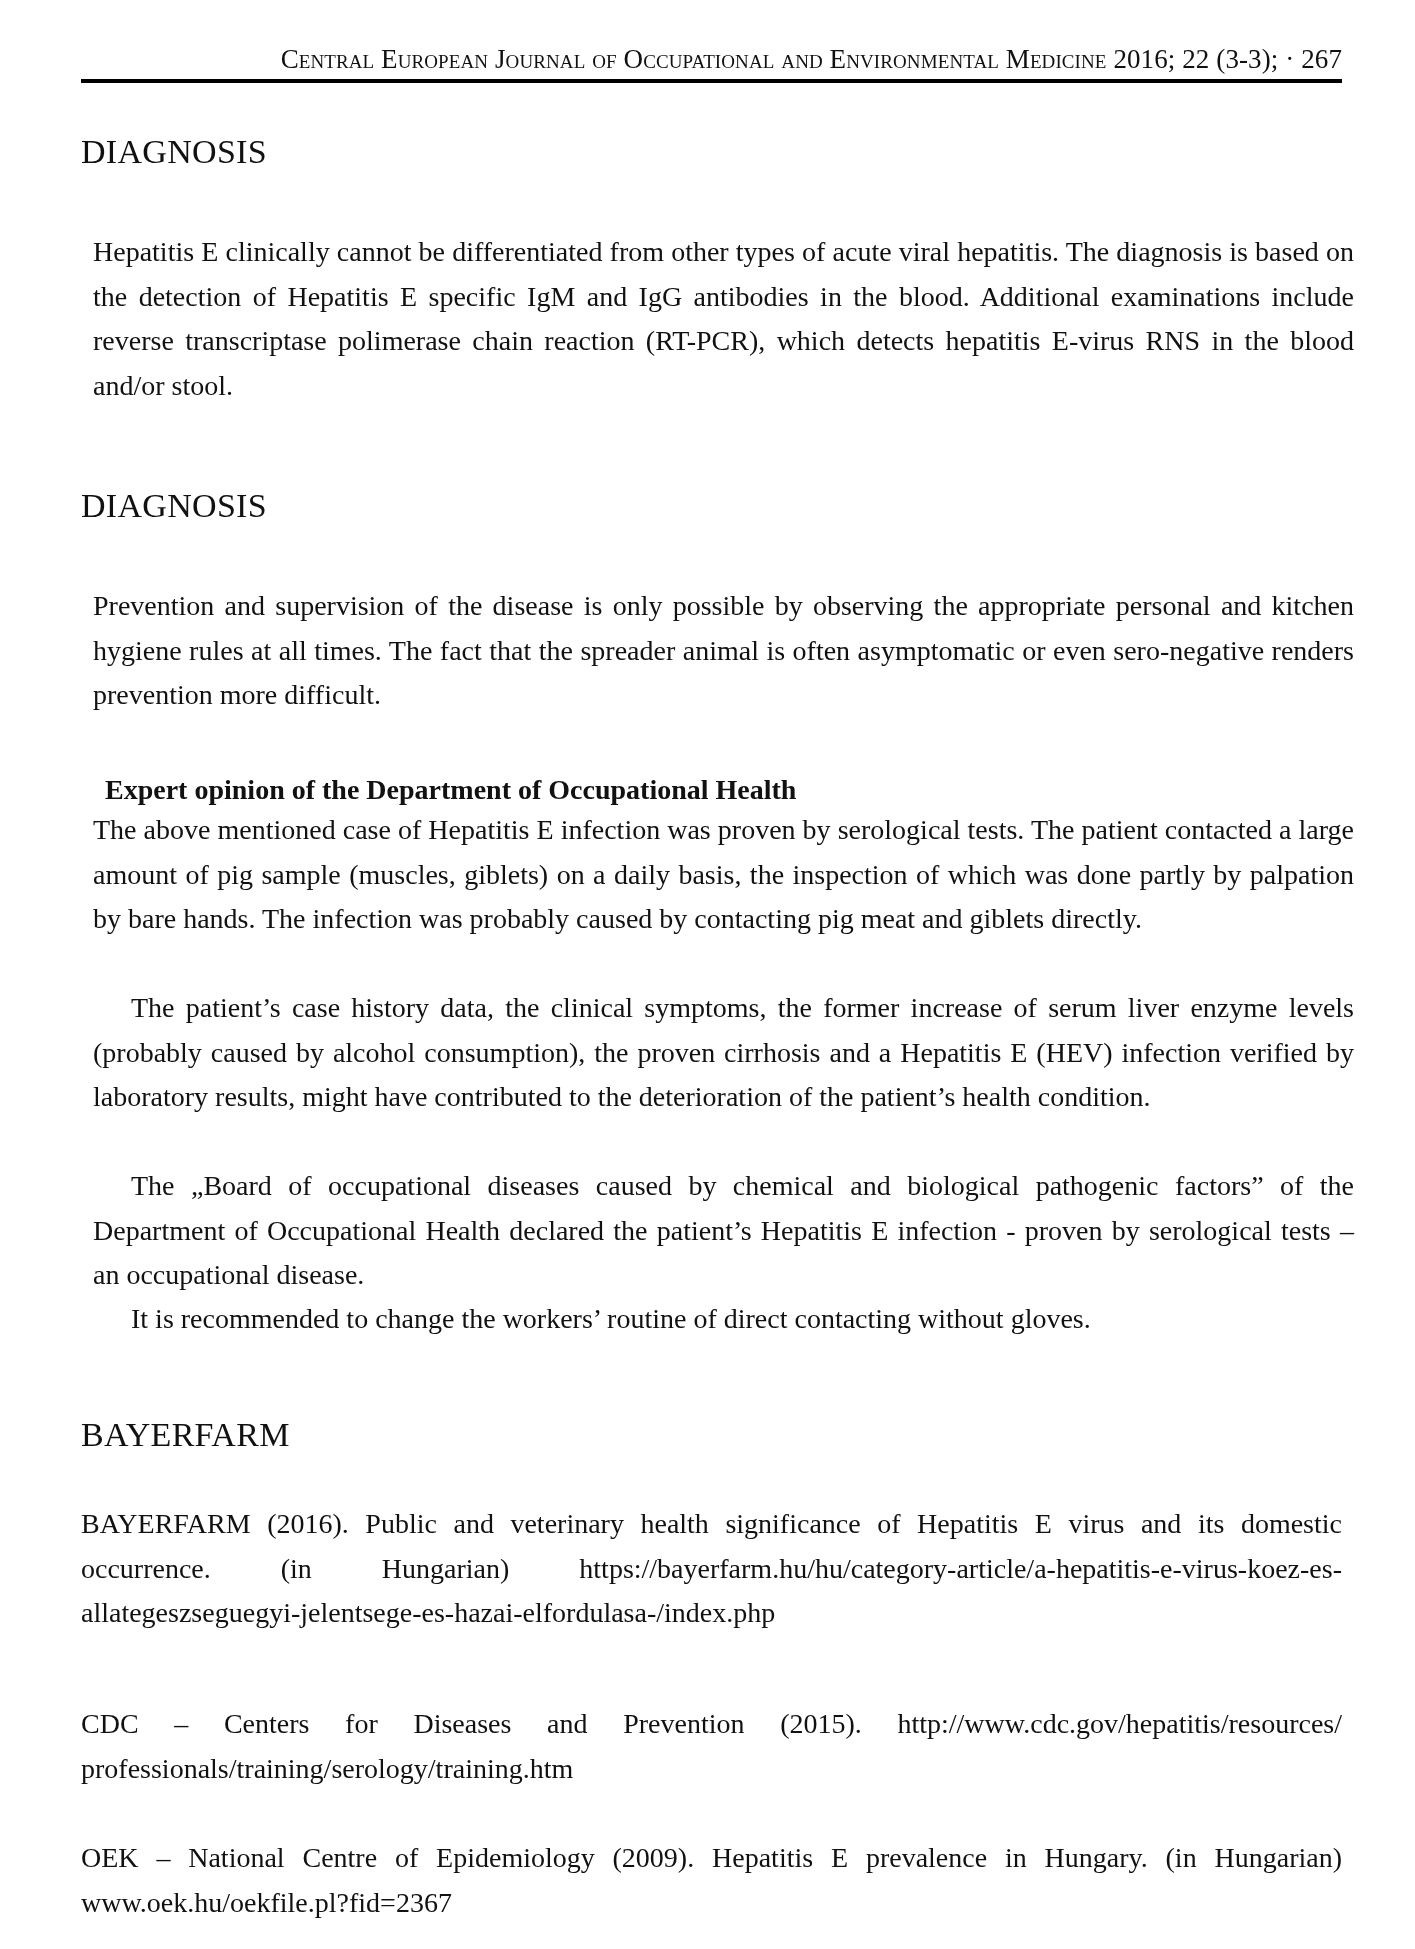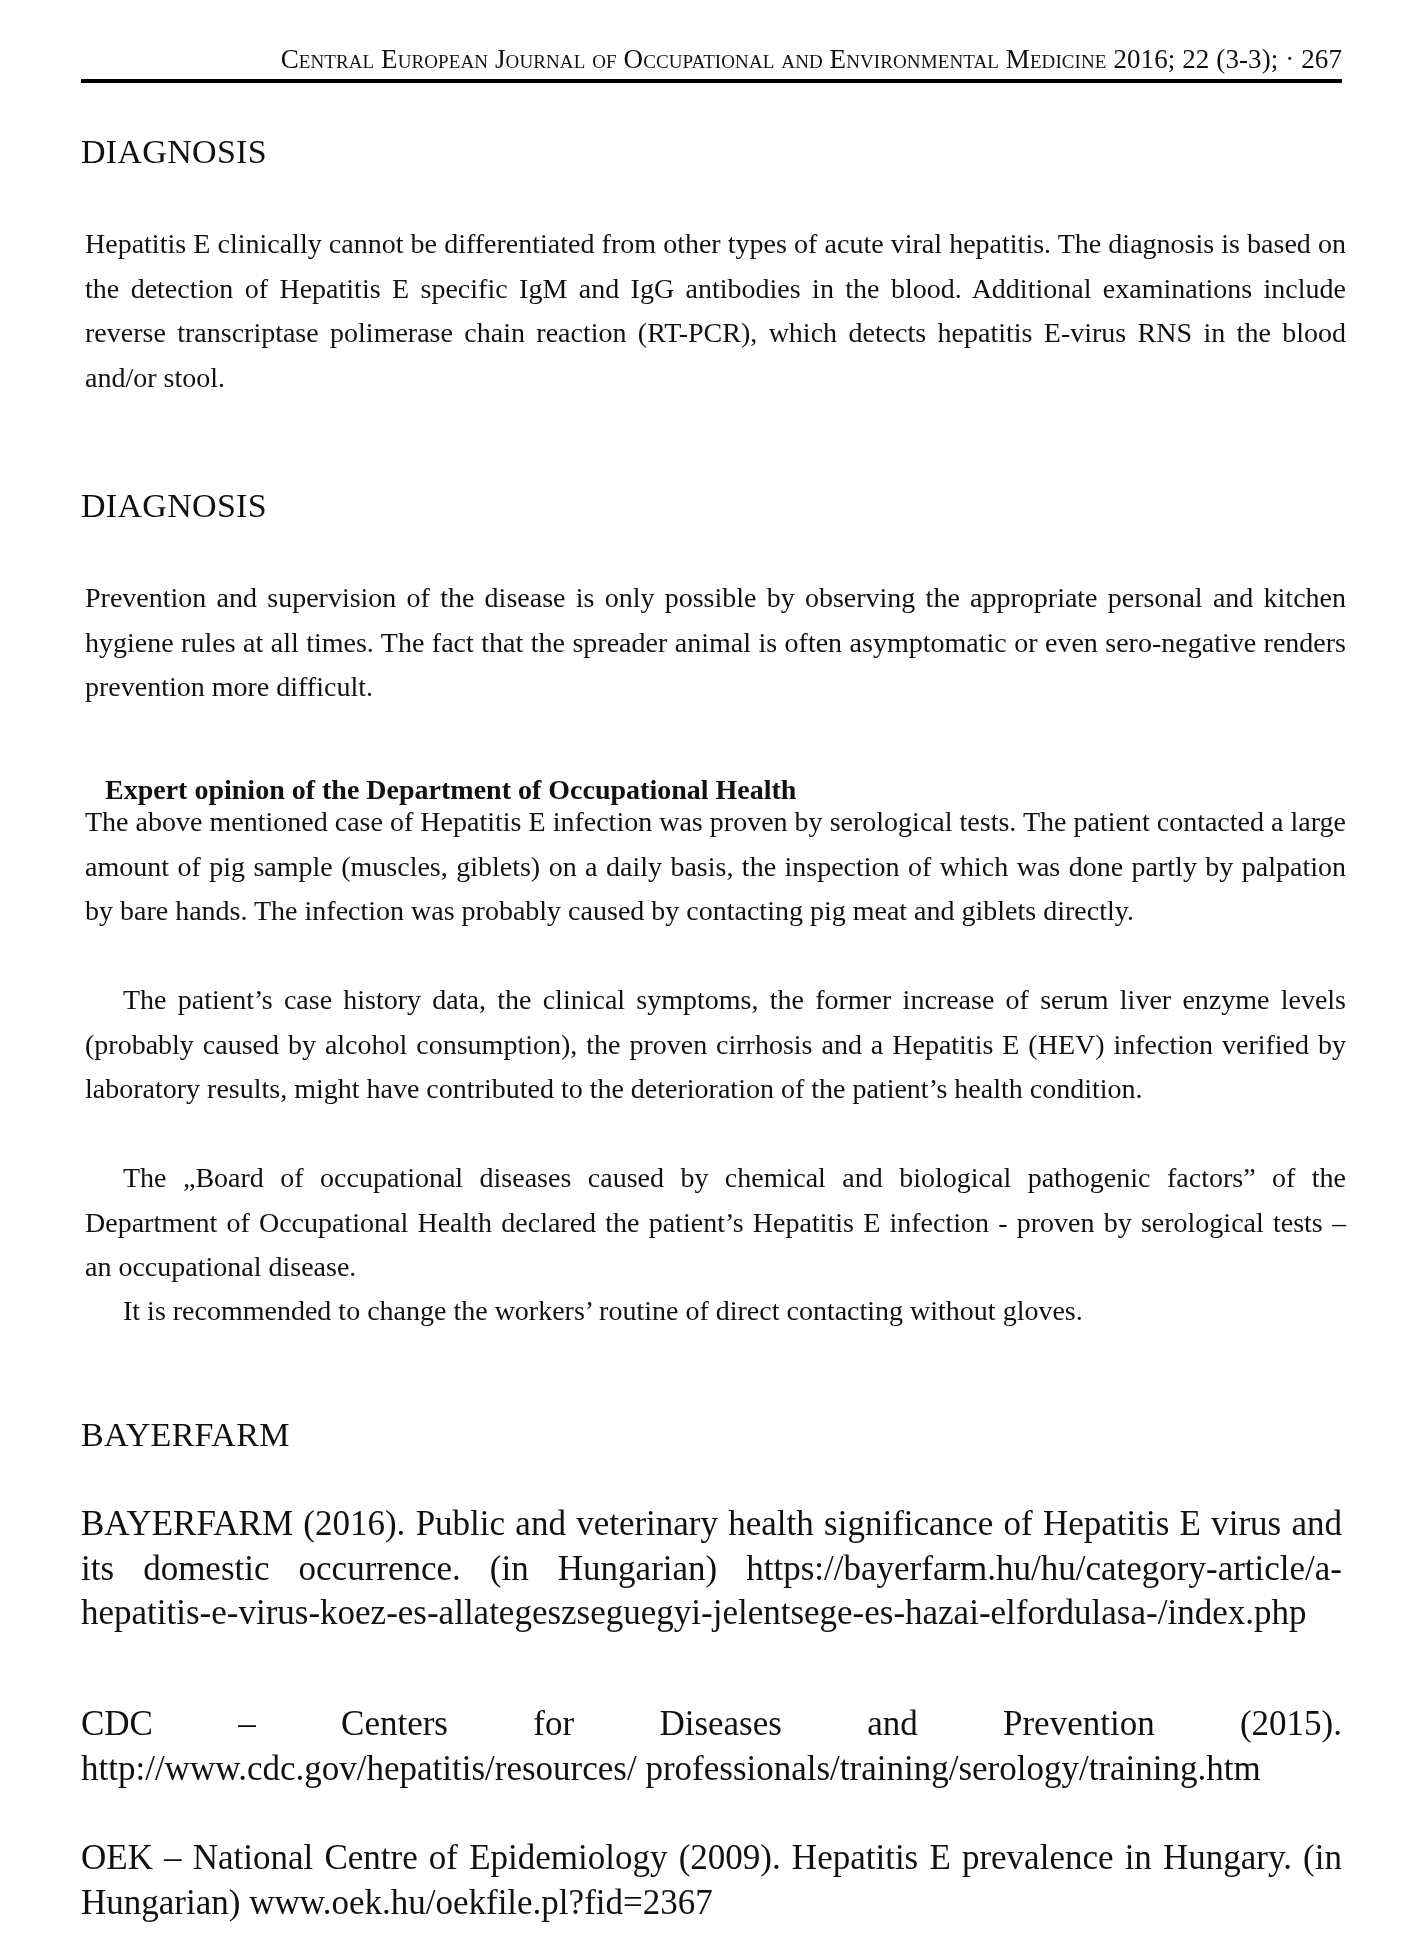--- a/index.html
+++ b/index.html
@@ -4,24 +4,24 @@
 <style>
   html, body { margin:0; padding:0; background:#ffffff; }
   body { width:1415px; height:1949px; position:relative; overflow:hidden;
          font-family:"Liberation Serif", "DejaVu Serif", serif; color:#111; }
   .page { position:absolute; left:81px; top:0; width:1261px; }
   .running-head { position:absolute; top:44px; right:0; font-size:27px; line-height:30px;
                   font-variant:small-caps; white-space:nowrap; letter-spacing:0.1px; }
   .rule { position:absolute; top:79px; left:0; width:1261px; height:4px; background:#000; }
   .h1 { position:absolute; left:0; font-weight:normal; font-size:34px; line-height:40px; margin:0; letter-spacing:0.3px; }
   .para { position:absolute; left:0; width:1261px; font-size:28px; line-height:44.5px;
-          text-align:justify; margin:4px; text-align-last:left; }
+          text-align:justify; margin:12px; text-align-last:left; }
   .indent { text-indent:38px; }
   .subhead { position:absolute; left:8px; font-weight:bold; font-size:28px; line-height:40px; margin:16px; }
-  .ref { position:absolute; left:0; width:1261px; font-size:35px; line-height:44.5px; text-align:justify; margin:0;
+  .ref { position:absolute; left:0; width:1261px; font-size:28px; line-height:44.5px; text-align:justify; margin:0;
          word-break:break-word; }
 </style>
 </head>
 <body>
 
 <div class="page">
   <div class="running-head">Central European Journal of Occupational and Environmental Medicine 2016; 22 (3-3); · 267</div>
   <div class="rule"></div>
 
   <h2 class="h1" style="top:132px">DIAGNOSIS</h2>

